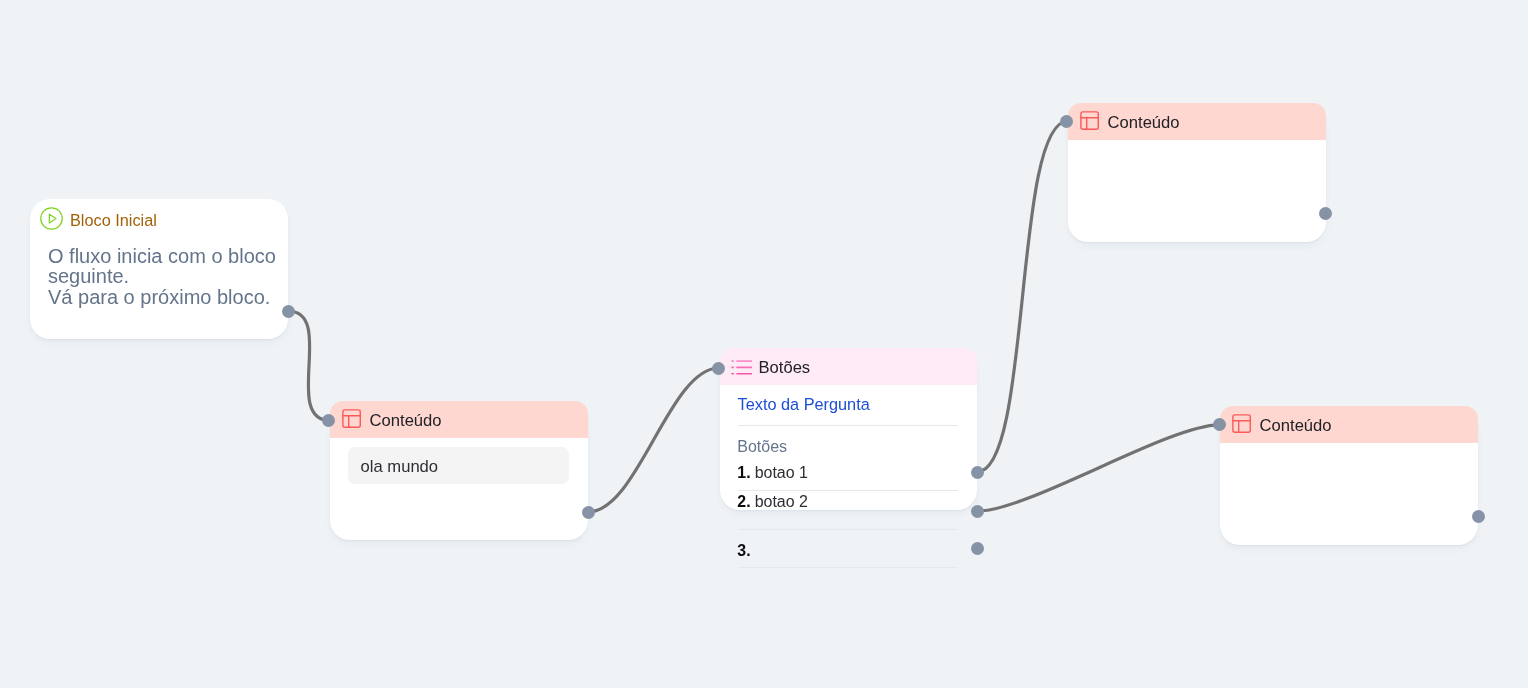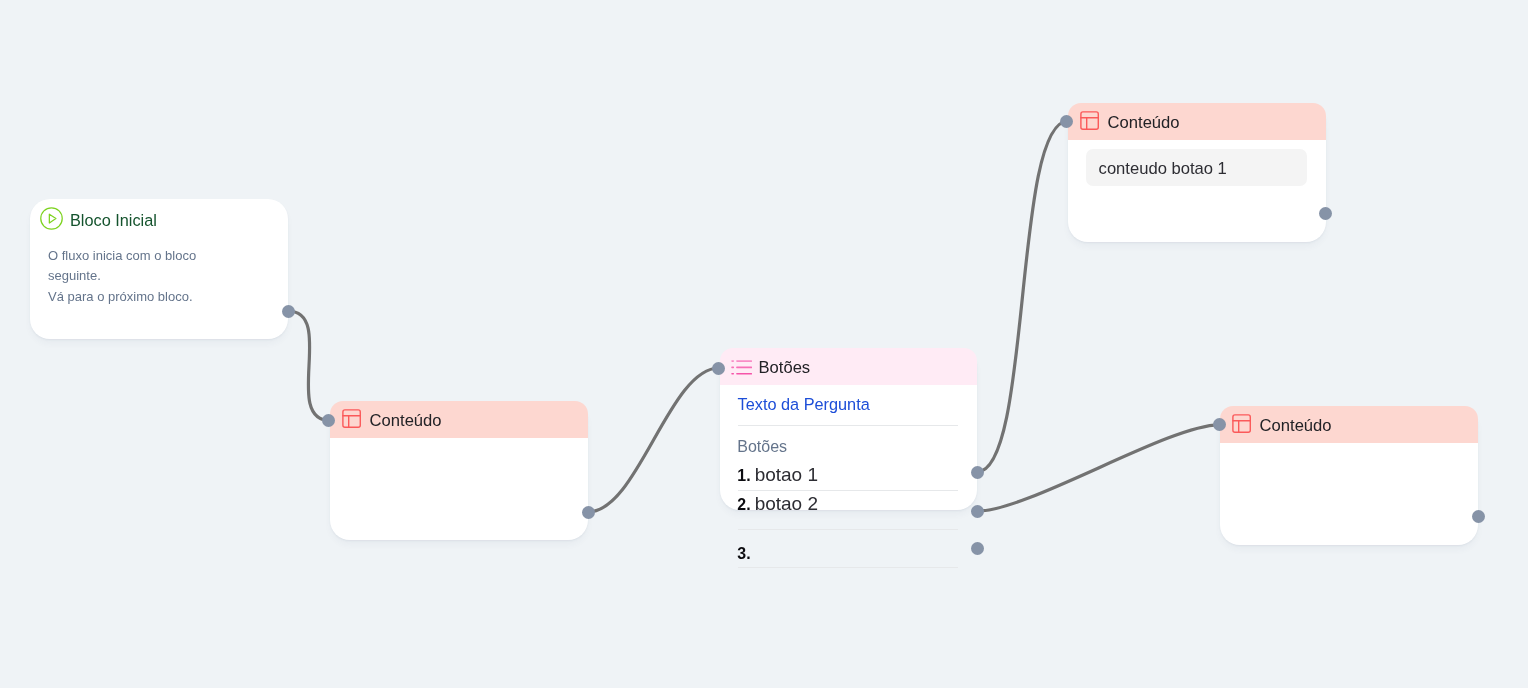--- a/index.html
+++ b/index.html
@@ -8,43 +8,43 @@
   #canvas{position:relative;width:1528px;height:688px;}
   svg.edges{position:absolute;left:0;top:0;width:1528px;height:688px;pointer-events:none;}
   .node{position:absolute;background:#ffffff;border-radius:20px;
         box-shadow:0 1px 2px rgba(55,75,105,.06), 0 5px 9px -2px rgba(55,75,105,.06);}
   .handle{position:absolute;width:13px;height:13px;border-radius:50%;background:#8693a7;z-index:5;}
 
   
   #n-start{left:30px;top:199px;width:258px;height:140px;}
   .sthead{display:flex;align-items:center;position:absolute;left:40px;top:207px;height:23px;}
   .sthead .ico{display:inline-flex;align-items:center;}
-  .sthead .ttl{font-size:16.3px;color:#14532d;margin-left:7px;line-height:1;position:relative;top:1.5px;}
-  .stbody{position:absolute;left:48px;top:246px;font-size:13px;line-height:20.25px;color:#64748b;}
+  .sthead .ttl{font-size:16.3px;color:#a16207;margin-left:7px;line-height:1;position:relative;top:1.5px;}
+  .stbody{position:absolute;left:48px;top:246px;font-size:20px;line-height:20.25px;color:#64748b;}
 
   
   .cnode{width:258px;height:139px;}
   .chead{position:relative;height:37px;border-radius:13px 13px 0 0;background:#fdd7d0;}
   .chead .ico{position:absolute;left:9.7px;top:6.3px;display:block;line-height:0;}
   .chead .ttl{position:absolute;left:39.6px;top:11.5px;font-size:16.6px;color:#222226;line-height:1;}
   .cfield{position:absolute;left:18.4px;top:46.2px;width:220.6px;height:36.6px;background:#f4f4f4;
           border-radius:7px;box-sizing:border-box;padding:12.1px 0 0 12.2px;
           font-size:16.6px;line-height:1;color:#2d2d33;}
 
   
   #n-buttons{left:720px;top:348px;width:257px;height:162px;}
   .bhead{position:relative;height:37px;border-radius:13px 13px 0 0;background:#ffebf5;}
   .bhead .ico{position:absolute;left:10.6px;top:11.9px;display:block;line-height:0;}
   .bhead .ttl{position:absolute;left:38.5px;top:12px;font-size:16.6px;color:#222226;line-height:1;}
   .qtext{position:absolute;left:17.6px;top:48.3px;font-size:16.3px;color:#1d4ed8;line-height:1;}
   .seclabel{position:absolute;left:17.3px;top:90.9px;font-size:16px;color:#64748b;line-height:1;}
   .divline{position:absolute;left:17.9px;width:220.2px;height:1px;background:#e6e8ea;}
   .brow{position:absolute;left:17.3px;line-height:1;white-space:nowrap;}
   .brow .num{font-weight:bold;color:#0c0c10;font-size:15.9px;}
-  .brow .lbl{color:#2d2d33;font-size:19px;margin-left:-0.4px;}
+  .brow .lbl{color:#2d2d33;font-size:16px;margin-left:-0.4px;}
 </style>
 </head>
 <body>
 
 <div id="canvas">
 
   <svg class="edges" viewBox="0 0 1528 688">
     <path d="M288,311 C336,311 282,420.5 330,420.5" fill="none" stroke="#727272" stroke-width="3.2"></path>
     <path d="M588,512 C638,512 669,368 719,368" fill="none" stroke="#727272" stroke-width="3.2"></path>
     <path d="M977,472 C1032,472 1013,121 1068,121" fill="none" stroke="#727272" stroke-width="3.2"></path>
@@ -72,20 +72,21 @@
     <div class="chead">
       <span class="ico">
         <svg width="23.2" height="23.2" viewBox="0 0 24 24" fill="none" stroke="#fb5a5a" stroke-width="1.45" stroke-linecap="round" stroke-linejoin="round">
           <rect x="3" y="3" width="18" height="18" rx="2.1"></rect>
           <line x1="3" y1="9" x2="21" y2="9"></line>
           <line x1="9" y1="21" x2="9" y2="9"></line>
         </svg>
       </span>
       <span class="ttl">Conteúdo</span>
     </div>
+    <div class="cfield">ola mundo</div>
   </div>
   <div class="handle" style="left:322.4px;top:414px;"></div>
   <div class="handle" style="left:581.5px;top:505.5px;"></div>
 
   <div class="node" id="n-buttons">
     <div class="bhead">
       <span class="ico">
         <svg width="21.4" height="15.8" viewBox="0 0 21.4 15.8" fill="none" stroke="#f654a9" stroke-width="1.55" stroke-linecap="round" stroke-linejoin="round">
           <line x1="1.0" y1="1.1" x2="2.3" y2="1.1" opacity="0.62"></line>
           <line x1="5.9" y1="1.1" x2="20.4" y2="1.1" opacity="0.62"></line>
@@ -125,21 +126,20 @@
     <div class="chead">
       <span class="ico">
         <svg width="23.2" height="23.2" viewBox="0 0 24 24" fill="none" stroke="#fb5a5a" stroke-width="1.45" stroke-linecap="round" stroke-linejoin="round">
           <rect x="3" y="3" width="18" height="18" rx="2.1"></rect>
           <line x1="3" y1="9" x2="21" y2="9"></line>
           <line x1="9" y1="21" x2="9" y2="9"></line>
         </svg>
       </span>
       <span class="ttl">Conteúdo</span>
     </div>
-    <div class="cfield">conteudo botao 1</div>
   </div>
   <div class="handle" style="left:1060.2px;top:115.3px;"></div>
   <div class="handle" style="left:1319px;top:207px;"></div>
 
   <div class="node cnode" id="n-content3" style="left:1220px;top:406px;">
     <div class="chead">
       <span class="ico">
         <svg width="23.2" height="23.2" viewBox="0 0 24 24" fill="none" stroke="#fb5a5a" stroke-width="1.45" stroke-linecap="round" stroke-linejoin="round">
           <rect x="3" y="3" width="18" height="18" rx="2.1"></rect>
           <line x1="3" y1="9" x2="21" y2="9"></line>

